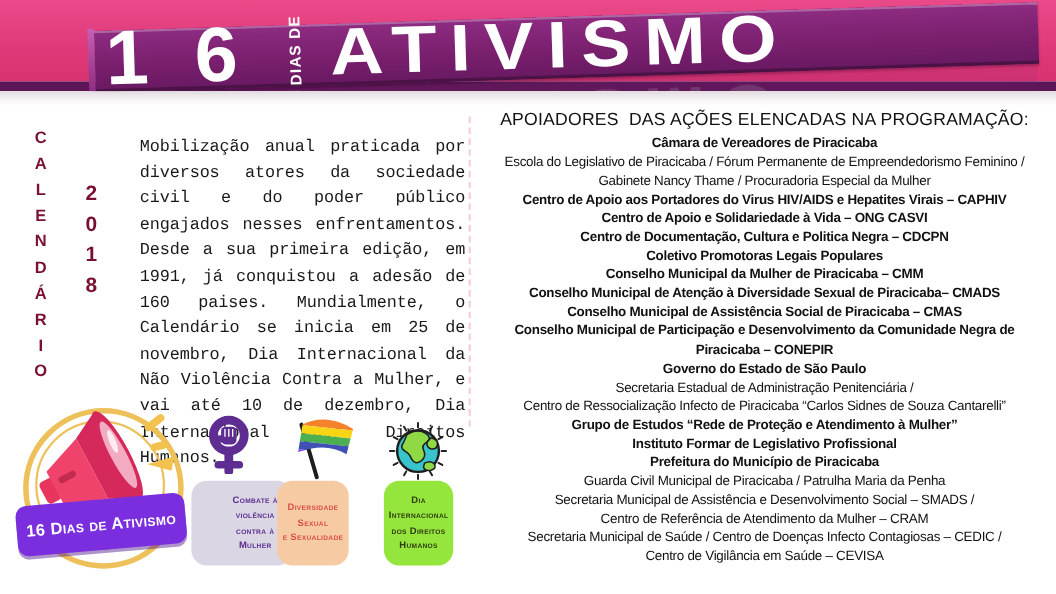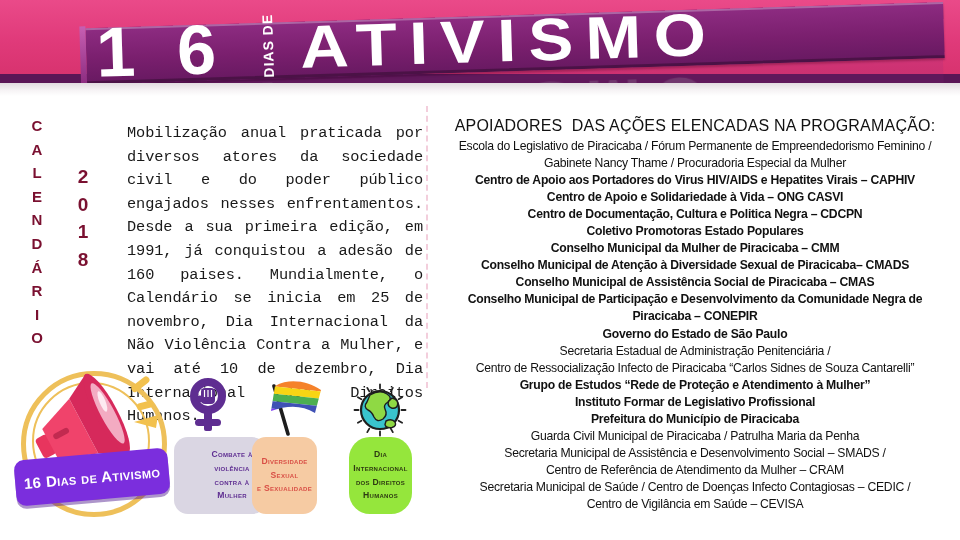--- a/index.html
+++ b/index.html
@@ -44,41 +44,41 @@
     color:#7A1030;font-weight:bold;font-size:19px;}
   .year-col .vletter{height:27.5px;line-height:27.5px;}
   
   .intro{position:absolute;left:127px;top:122px;width:296px;
     font-size:15.3px;line-height:23.6px;text-align:justify;color:#191919;letter-spacing:-.1px;font-family:Liberation Mono, monospace;}
   
   .divider{position:absolute;left:426px;top:106px;height:282px;width:0;
     border-left:2px dashed #F2C6D7;opacity:.85;}
   
   .supporters{position:absolute;left:438px;top:100px;width:514px;text-align:center;color:#111;}
-  .sup-heading{font-size:16px;letter-spacing:.2px;white-space:pre-wrap;margin-bottom:3px;line-height:19px;margin-top:16px;}
+  .sup-heading{font-size:16px;letter-spacing:.2px;white-space:pre-wrap;margin-bottom:3px;line-height:19px;}
   .sup-line{font-size:12.2px;line-height:17.05px;letter-spacing:-.25px;}
   .sup-line.b{font-weight:bold;}
   
   .badge-ring{position:absolute;left:21px;top:371px;width:136px;height:136px;
     border:5px solid #EEC05A;border-radius:50%;}
   .badge-ring-inner{position:absolute;left:32px;top:382px;width:114px;height:114px;
     border:2px solid #EEC05A;border-radius:50%;}
   .megaphone{position:absolute;left:18px;top:370px;}
   .ribbon{position:absolute;left:15px;top:454px;width:154px;height:46px;background:#7B2EDD;
     border-radius:10px;transform:rotate(-5deg);display:flex;align-items:center;justify-content:center;
     box-shadow:0 3px 0 rgba(74,19,138,.45);}
   .ribbon-label{color:#fff;font-size:15px;font-weight:bold;font-variant:small-caps;
     letter-spacing:.4px;white-space:nowrap;}
   
   .mini-card{position:absolute;top:437px;height:77px;border-radius:14px;
     display:flex;flex-direction:column;justify-content:center;align-items:center;text-align:center;}
   .card-line{font-weight:bold;font-size:8.6px;line-height:1.6;font-variant:small-caps;letter-spacing:.3px;}
   .card-1{left:174px;width:68px;background:#DAD6E3;color:#5E2D91;padding-left:24px;}
   .card-2{left:252px;width:65px;background:#F6CBA3;color:#D94F46;}
-  .card-3{left:349px;width:63px;background:#95E63C;color:#2E3A12;border-radius:21px;}
+  .card-3{left:349px;width:63px;background:#95E63C;color:#2E3A12;}
   .card-icon{position:absolute;}
   .icon-venus{left:183px;top:377px;}
   .icon-flag{left:262px;top:378px;}
   .icon-globe{left:350px;top:383px;}
 </style>
 </head>
 <body>
 
 <div id="stage">
 
@@ -117,26 +117,27 @@
       <div class="vletter">8</div>
     </div>
 
   <div class="intro">Mobilização anual praticada por diversos atores da sociedade civil e do poder público engajados nesses enfrentamentos. Desde a sua primeira edição, em 1991, já conquistou a adesão de 160 paises. Mundialmente, o Calendário se inicia em 25 de novembro, Dia Internacional da Não Violência Contra a Mulher, e vai até 10 de dezembro, Dia Internacional dos Direitos Humanos.</div>
 
   <div class="divider"></div>
 
   <div class="supporters">
     <div class="sup-heading">APOIADORES  DAS AÇÕES ELENCADAS NA PROGRAMAÇÃO:</div>
     <div>
+        <div class="sup-line b">Câmara de Vereadores de Piracicaba</div>
         <div class="sup-line">Escola do Legislativo de Piracicaba / Fórum Permanente de Empreendedorismo Feminino /</div>
         <div class="sup-line">Gabinete Nancy Thame / Procuradoria Especial da Mulher</div>
         <div class="sup-line b">Centro de Apoio aos Portadores do Virus HIV/AIDS e Hepatites Virais – CAPHIV</div>
         <div class="sup-line b">Centro de Apoio e Solidariedade à Vida – ONG CASVI</div>
         <div class="sup-line b">Centro de Documentação, Cultura e Politica Negra – CDCPN</div>
-        <div class="sup-line b">Coletivo Promotoras Estado Populares</div>
+        <div class="sup-line b">Coletivo Promotoras Legais Populares</div>
         <div class="sup-line b">Conselho Municipal da Mulher de Piracicaba – CMM</div>
         <div class="sup-line b">Conselho Municipal de Atenção à Diversidade Sexual de Piracicaba– CMADS</div>
         <div class="sup-line b">Conselho Municipal de Assistência Social de Piracicaba – CMAS</div>
         <div class="sup-line b">Conselho Municipal de Participação e Desenvolvimento da Comunidade Negra de</div>
         <div class="sup-line b">Piracicaba – CONEPIR</div>
         <div class="sup-line b">Governo do Estado de São Paulo</div>
         <div class="sup-line">Secretaria Estadual de Administração Penitenciária /</div>
         <div class="sup-line">Centro de Ressocialização Infecto de Piracicaba “Carlos Sidnes de Souza Cantarelli”</div>
         <div class="sup-line b">Grupo de Estudos “Rede de Proteção e Atendimento à Mulher”</div>
         <div class="sup-line b">Instituto Formar de Legislativo Profissional</div>

